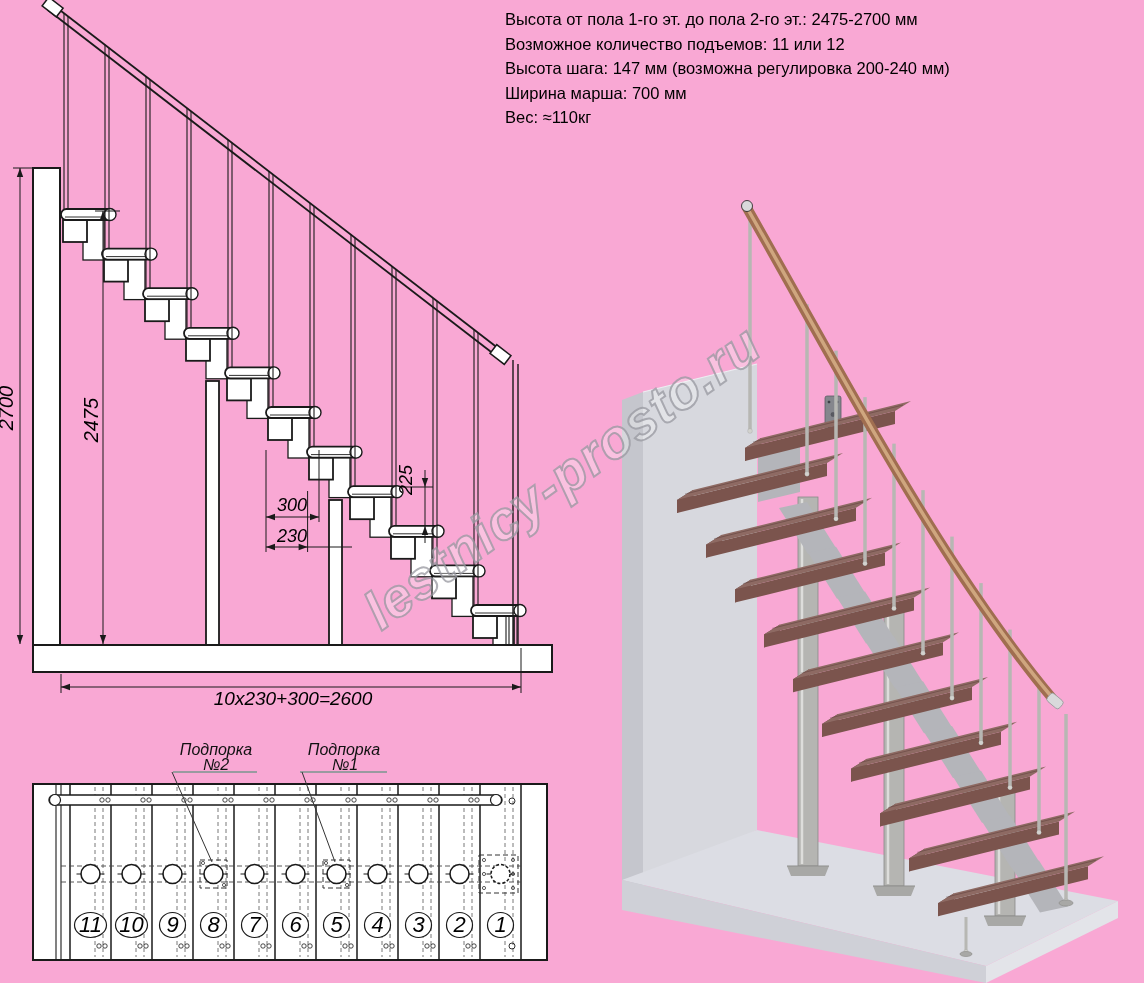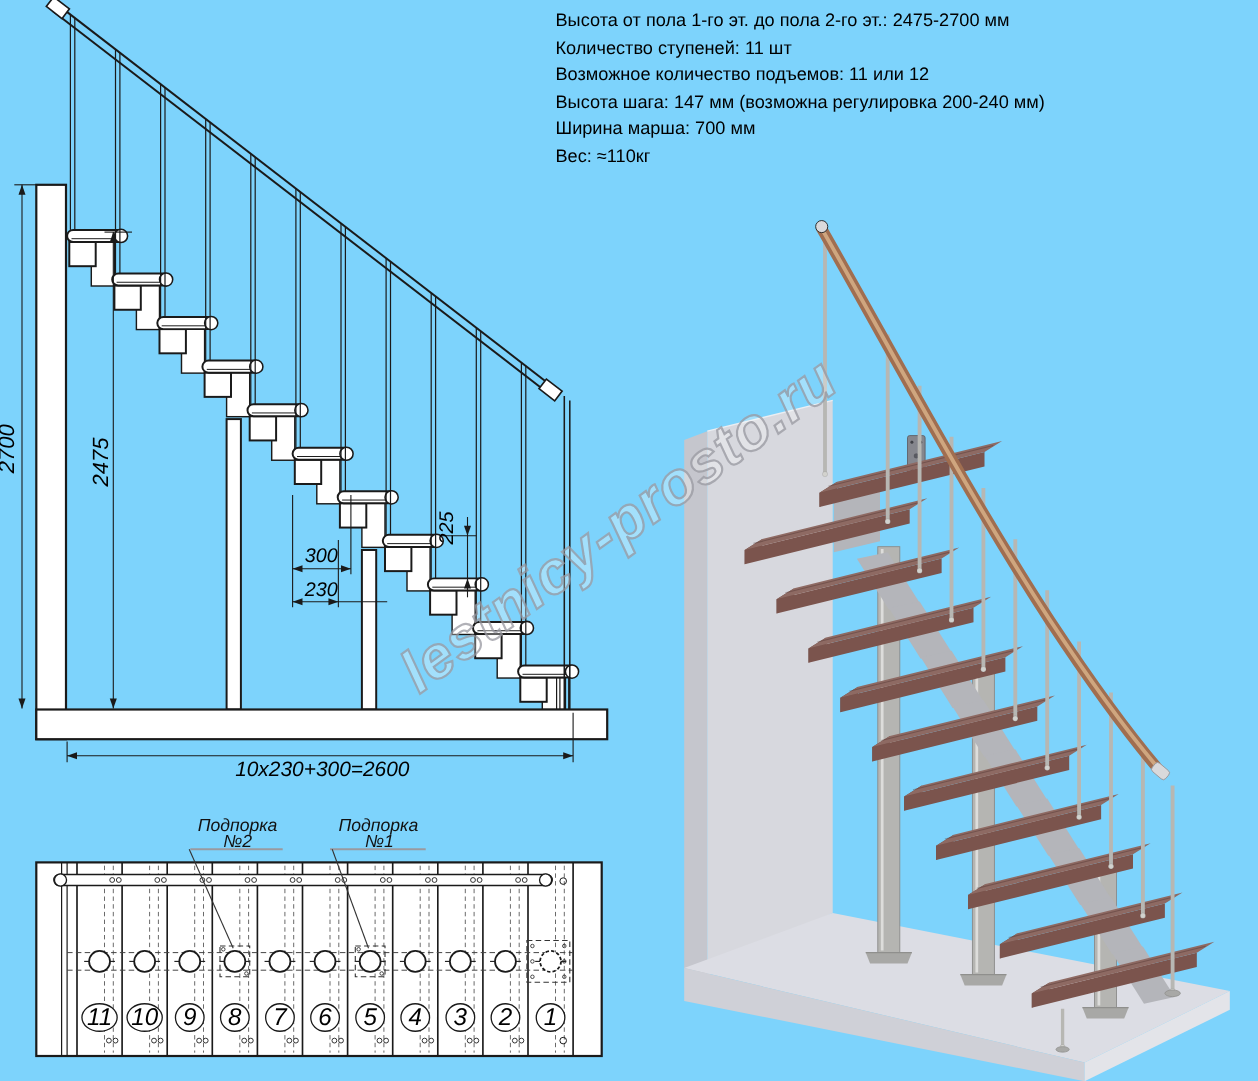--- a/index.html
+++ b/index.html
@@ -1,36 +1,35 @@
 <!DOCTYPE html>
 <html><head>
 <meta charset="utf-8">
 <style>
   html,body{margin:0;padding:0;background:#fff}
-  #page{position:relative;width:1144px;height:983px;background:#7dd3fc;overflow:hidden;
+  #page{position:relative;width:1144px;height:983px;background:#f9a8d4;overflow:hidden;
         font-family:"Liberation Sans",sans-serif}
   #specs{position:absolute;left:505px;top:7px;font:16.5px/24.6px "Liberation Sans",sans-serif;
          color:#000;white-space:nowrap}
   svg{position:absolute;left:0;top:0}
   .dim{font:italic 20px "Liberation Sans",sans-serif;text-anchor:middle;fill:#000}
   .dim-sm{font-size:18px}
   .dim-total{font-size:19px}
   .plabel{font:italic 16px "Liberation Sans",sans-serif;text-anchor:middle;fill:#111}
   .pnum{font:italic 22px "Liberation Sans",sans-serif;text-anchor:middle;fill:#000}
   #wm{font:italic 700 54px "Liberation Sans",sans-serif;text-anchor:middle;
       fill:rgba(255,255,255,.38);stroke:#9c9ca4;stroke-width:2px;opacity:.78;letter-spacing:1px}
 </style>
 </head>
 <body>
 
 <div id="page">
 
   <div id="specs">
     <div>Высота от пола 1-го эт. до пола 2-го эт.: 2475-2700 мм</div>
-    <div>Количество ступеней: 11 шт</div>
     <div>Возможное количество подъемов: 11 или 12</div>
     <div>Высота шага: 147 мм (возможна регулировка 200-240 мм)</div>
     <div>Ширина марша: 700 мм</div>
     <div>Вес: ≈110кг</div>
   </div>
 
   <svg id="scene" width="1144" height="983" viewBox="0 0 1144 983">
     <g id="g-elev">
         <rect x="33" y="168" width="27" height="504" rx="0" fill="#fff" stroke="#1a1a1a" stroke-width="2"></rect>
         <line x1="52" y1="4" x2="503" y2="352" stroke="#1a1a1a" stroke-width="1.8"></line>

